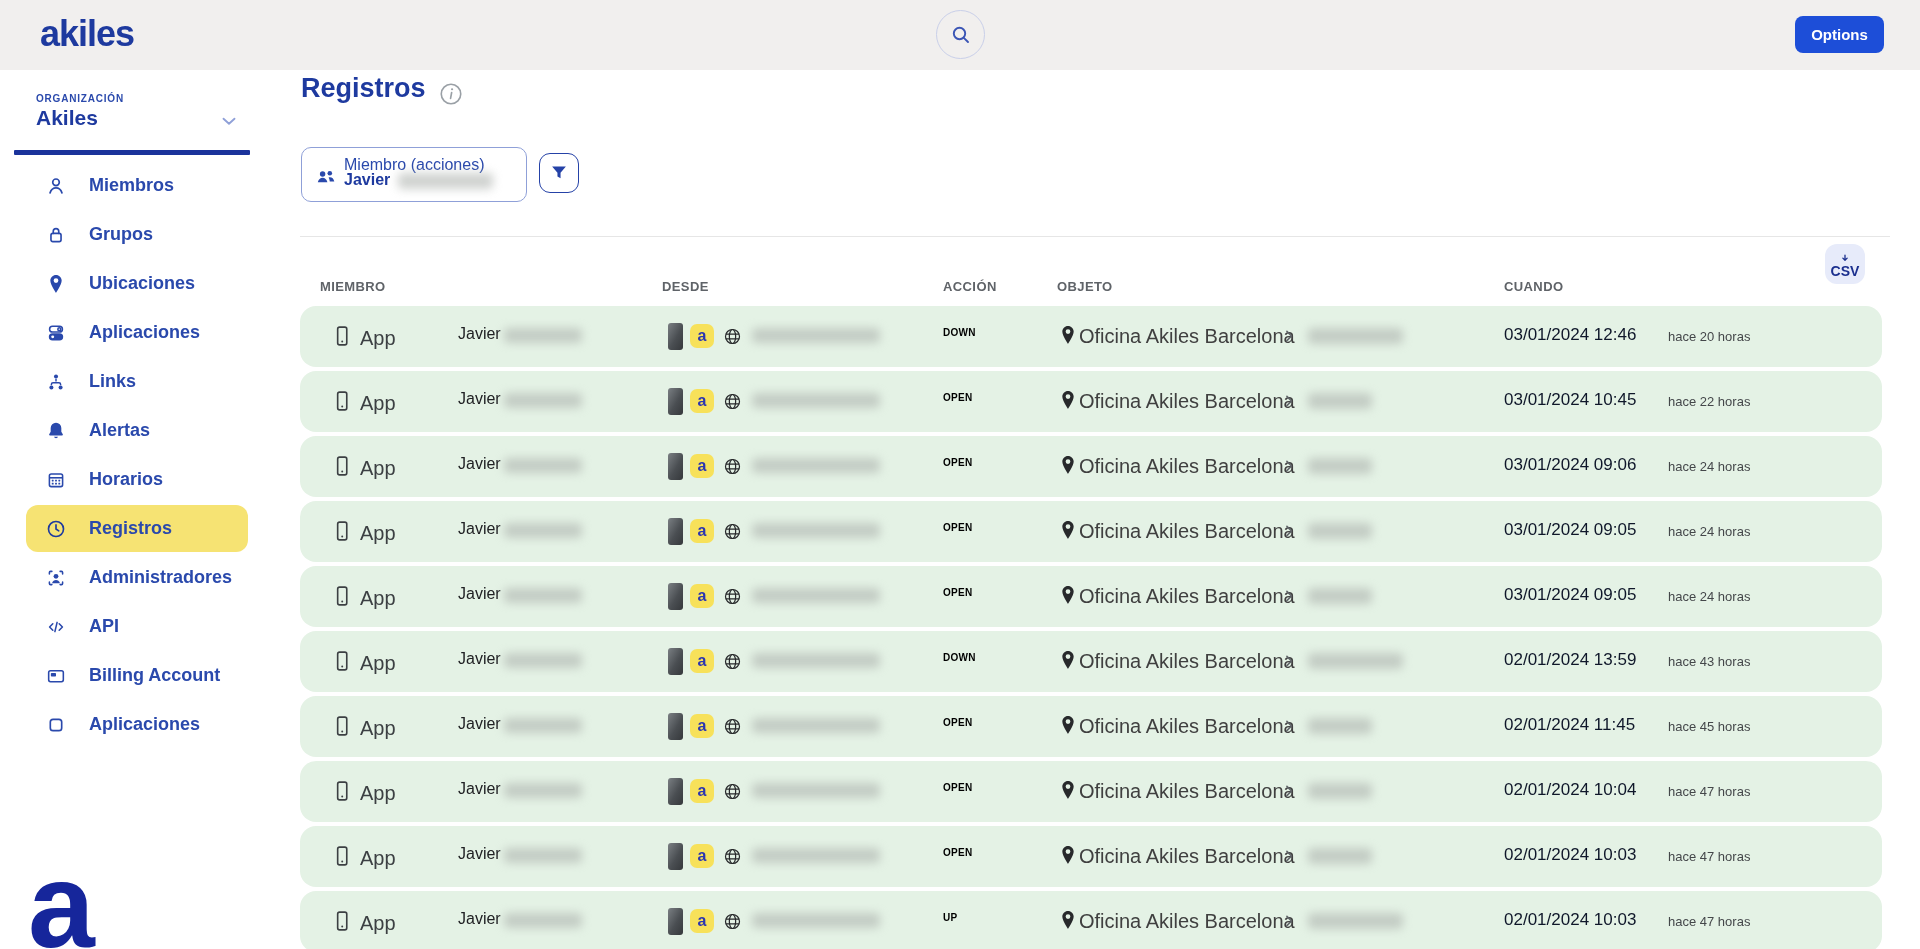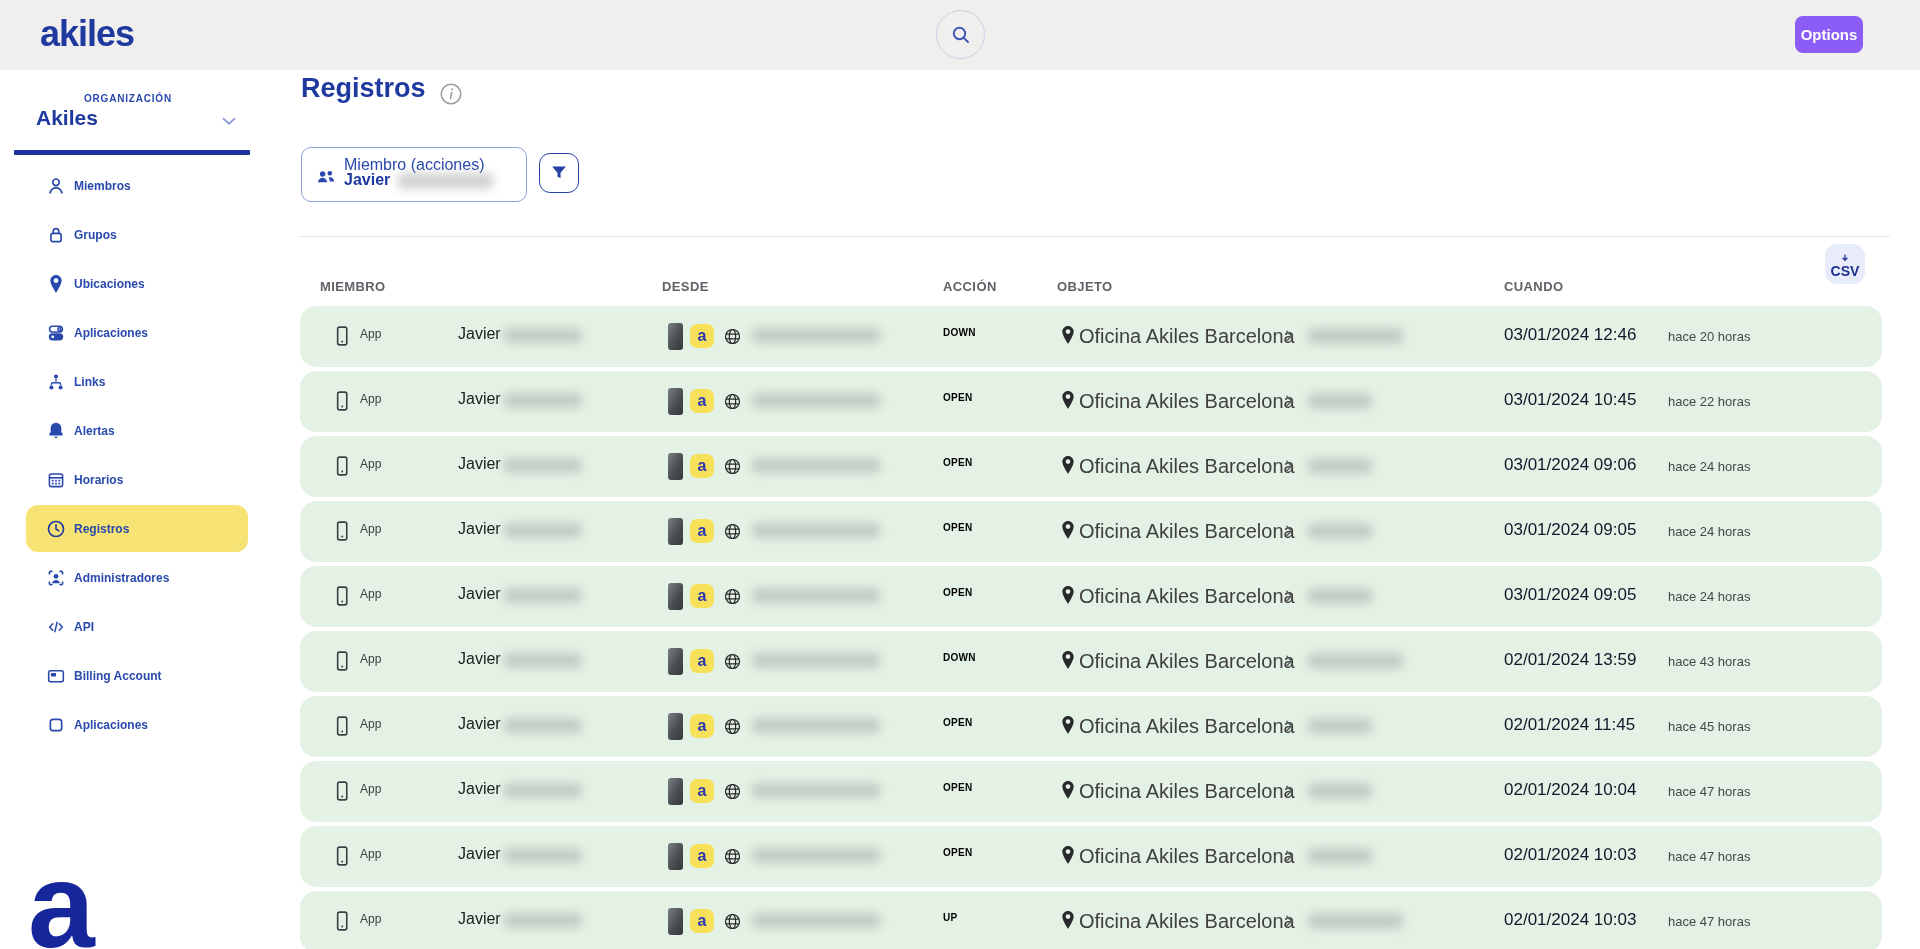--- a/index.html
+++ b/index.html
@@ -4,37 +4,37 @@
 <style>
   * { margin:0; padding:0; box-sizing:border-box; }
   html,body { width:1920px; height:949px; font-family:"Liberation Sans", sans-serif; background:#fff; }
   #app { position:relative; width:1920px; height:949px; overflow:hidden; background:#fff; }
 
   
   .topbar { position:absolute; left:0; top:0; width:1920px; height:70px; background:#f1efee; }
   .logo { position:absolute; left:40px; top:13px; font-size:36px; font-weight:bold; color:#1e3a9f; letter-spacing:-1px; cursor:pointer; }
   .search-btn { position:absolute; left:936px; top:10px; width:49px; height:49px; border-radius:50%;
                 border:1.5px solid #c9cfe9; display:flex; align-items:center; justify-content:center; cursor:pointer; }
-  .options-btn { position:absolute; left:1795px; top:16px; width:68px; height:37px; background:#8b5cf6; color:#fff;
+  .options-btn { position:absolute; left:1795px; top:16px; width:89px; height:37px; background:#1d4ed8; color:#fff;
                  border:none; border-radius:8px; font-size:15px; font-weight:bold; font-family:inherit; cursor:pointer; }
 
   
   .sidebar { position:absolute; left:0; top:70px; width:261px; height:879px; background:#fff; }
-  .org-label { position:absolute; left:36px; top:23px; font-size:10px; font-weight:bold; letter-spacing:.8px; color:#2a49ac;margin-left:48px; }
+  .org-label { position:absolute; left:36px; top:23px; font-size:10px; font-weight:bold; letter-spacing:.8px; color:#2a49ac; }
   .org-name  { position:absolute; left:36px; top:36px; font-size:21px; font-weight:bold; color:#1e3a9f; }
   .org-chevron { position:absolute; left:218px; top:40px; }
   .org-selector { position:absolute; left:0; top:0; width:261px; height:85px; cursor:pointer; }
   .org-underline { position:absolute; left:14px; top:80px; width:236px; height:5px; background:#1b339b; border-radius:1px; }
 
   .side-list { position:absolute; left:0; top:91px; width:261px; }
   .side-item { position:relative; height:49px; display:flex; align-items:center; cursor:pointer; color:#2a49ac; }
   .side-item.active::before { content:""; position:absolute; left:26px; top:1px; width:222px; height:47px;
                               background:#f6e373; border-radius:12px; z-index:0; }
   .side-icon { position:relative; z-index:1; margin-left:45px; width:22px; height:22px; display:flex; align-items:center; justify-content:center; }
-  .side-label { position:relative; z-index:1; margin-left:7px; font-size:12px; font-weight:bold; color:#2a49ac; }
+  .side-label { position:relative; z-index:1; margin-left:22px; font-size:18px; font-weight:bold; color:#2a49ac; }
   .bottom-mark { position:absolute; left:28px; bottom:-16px; font-size:120px; font-weight:bold; color:#16269b; line-height:1; }
 
   
   .main { position:absolute; left:300px; top:70px; width:1590px; height:879px; background:#fff; }
   .page-title { position:absolute; left:1px; top:3px; font-size:27px; font-weight:bold; color:#1e3a9f; }
   .info-icon { position:absolute; left:138px; top:11px; cursor:pointer; }
 
   .filter-chip { position:absolute; left:1px; top:77px; width:226px; height:55px; border:1.5px solid #8fa0d8;
                  border-radius:10px; background:#fff; cursor:pointer; }
   .chip-people { position:absolute; left:12px; top:17px; }
@@ -47,21 +47,21 @@
   .table-head { position:absolute; left:0; top:166px; width:1590px; height:70px; border-top:1px solid #e6e6e6; }
   .th { position:absolute; top:42px; font-size:13px; font-weight:bold; letter-spacing:.4px; color:#5f6368; }
   .csv-btn { position:absolute; left:1525px; top:7px; width:40px; height:40px; background:#e7ebfa; border:none;
              border-radius:12px; cursor:pointer; display:flex; flex-direction:column; align-items:center; justify-content:center; }
   .csv-label { font-size:14px; font-weight:bold; color:#1b2f8e; line-height:10px; }
 
   .rows { position:absolute; left:0; top:236px; width:1582px; }
   .row { position:relative; width:1582px; height:61px; margin-bottom:4px; background:#e4f2e5; border-radius:16px; cursor:pointer; }
   .row .icon { position:absolute; }
   .c-phone   { left:29px;  top:17px; }
-  .c-app     { position:absolute; left:60px;  top:21px; font-size:12px; color:#3c4043; }
+  .c-app     { position:absolute; left:60px;  top:21px; font-size:20px; color:#3c4043; }
   .c-name    { position:absolute; left:158px; top:19px; font-size:16px; color:#202124; }
   .blur { background:#a9aeaa; filter:blur(5px); opacity:.55; border-radius:4px; }
   .name-blur { position:absolute; left:204px; top:22px; width:78px; height:15px; }
   .c-thumb   { position:absolute; left:368px; top:17px; width:15px; height:27px; border-radius:3px;
                background:linear-gradient(120deg,#7b8084 0%,#4a4e52 55%,#35383b 100%); }
   .c-abadge  { position:absolute; left:390px; top:18px; width:24px; height:24px; background:#f7e15a; border-radius:7px;
                color:#2b35b0; font-size:16px; font-weight:bold; text-align:center; line-height:23px; }
   .c-globe   { left:422px; top:20px; }
   .desde-blur{ position:absolute; left:452px; top:22px; width:128px; height:15px; }
   .c-action  { position:absolute; left:643px; top:21px; font-size:10px; font-weight:bold; letter-spacing:.3px; color:#000000; }

